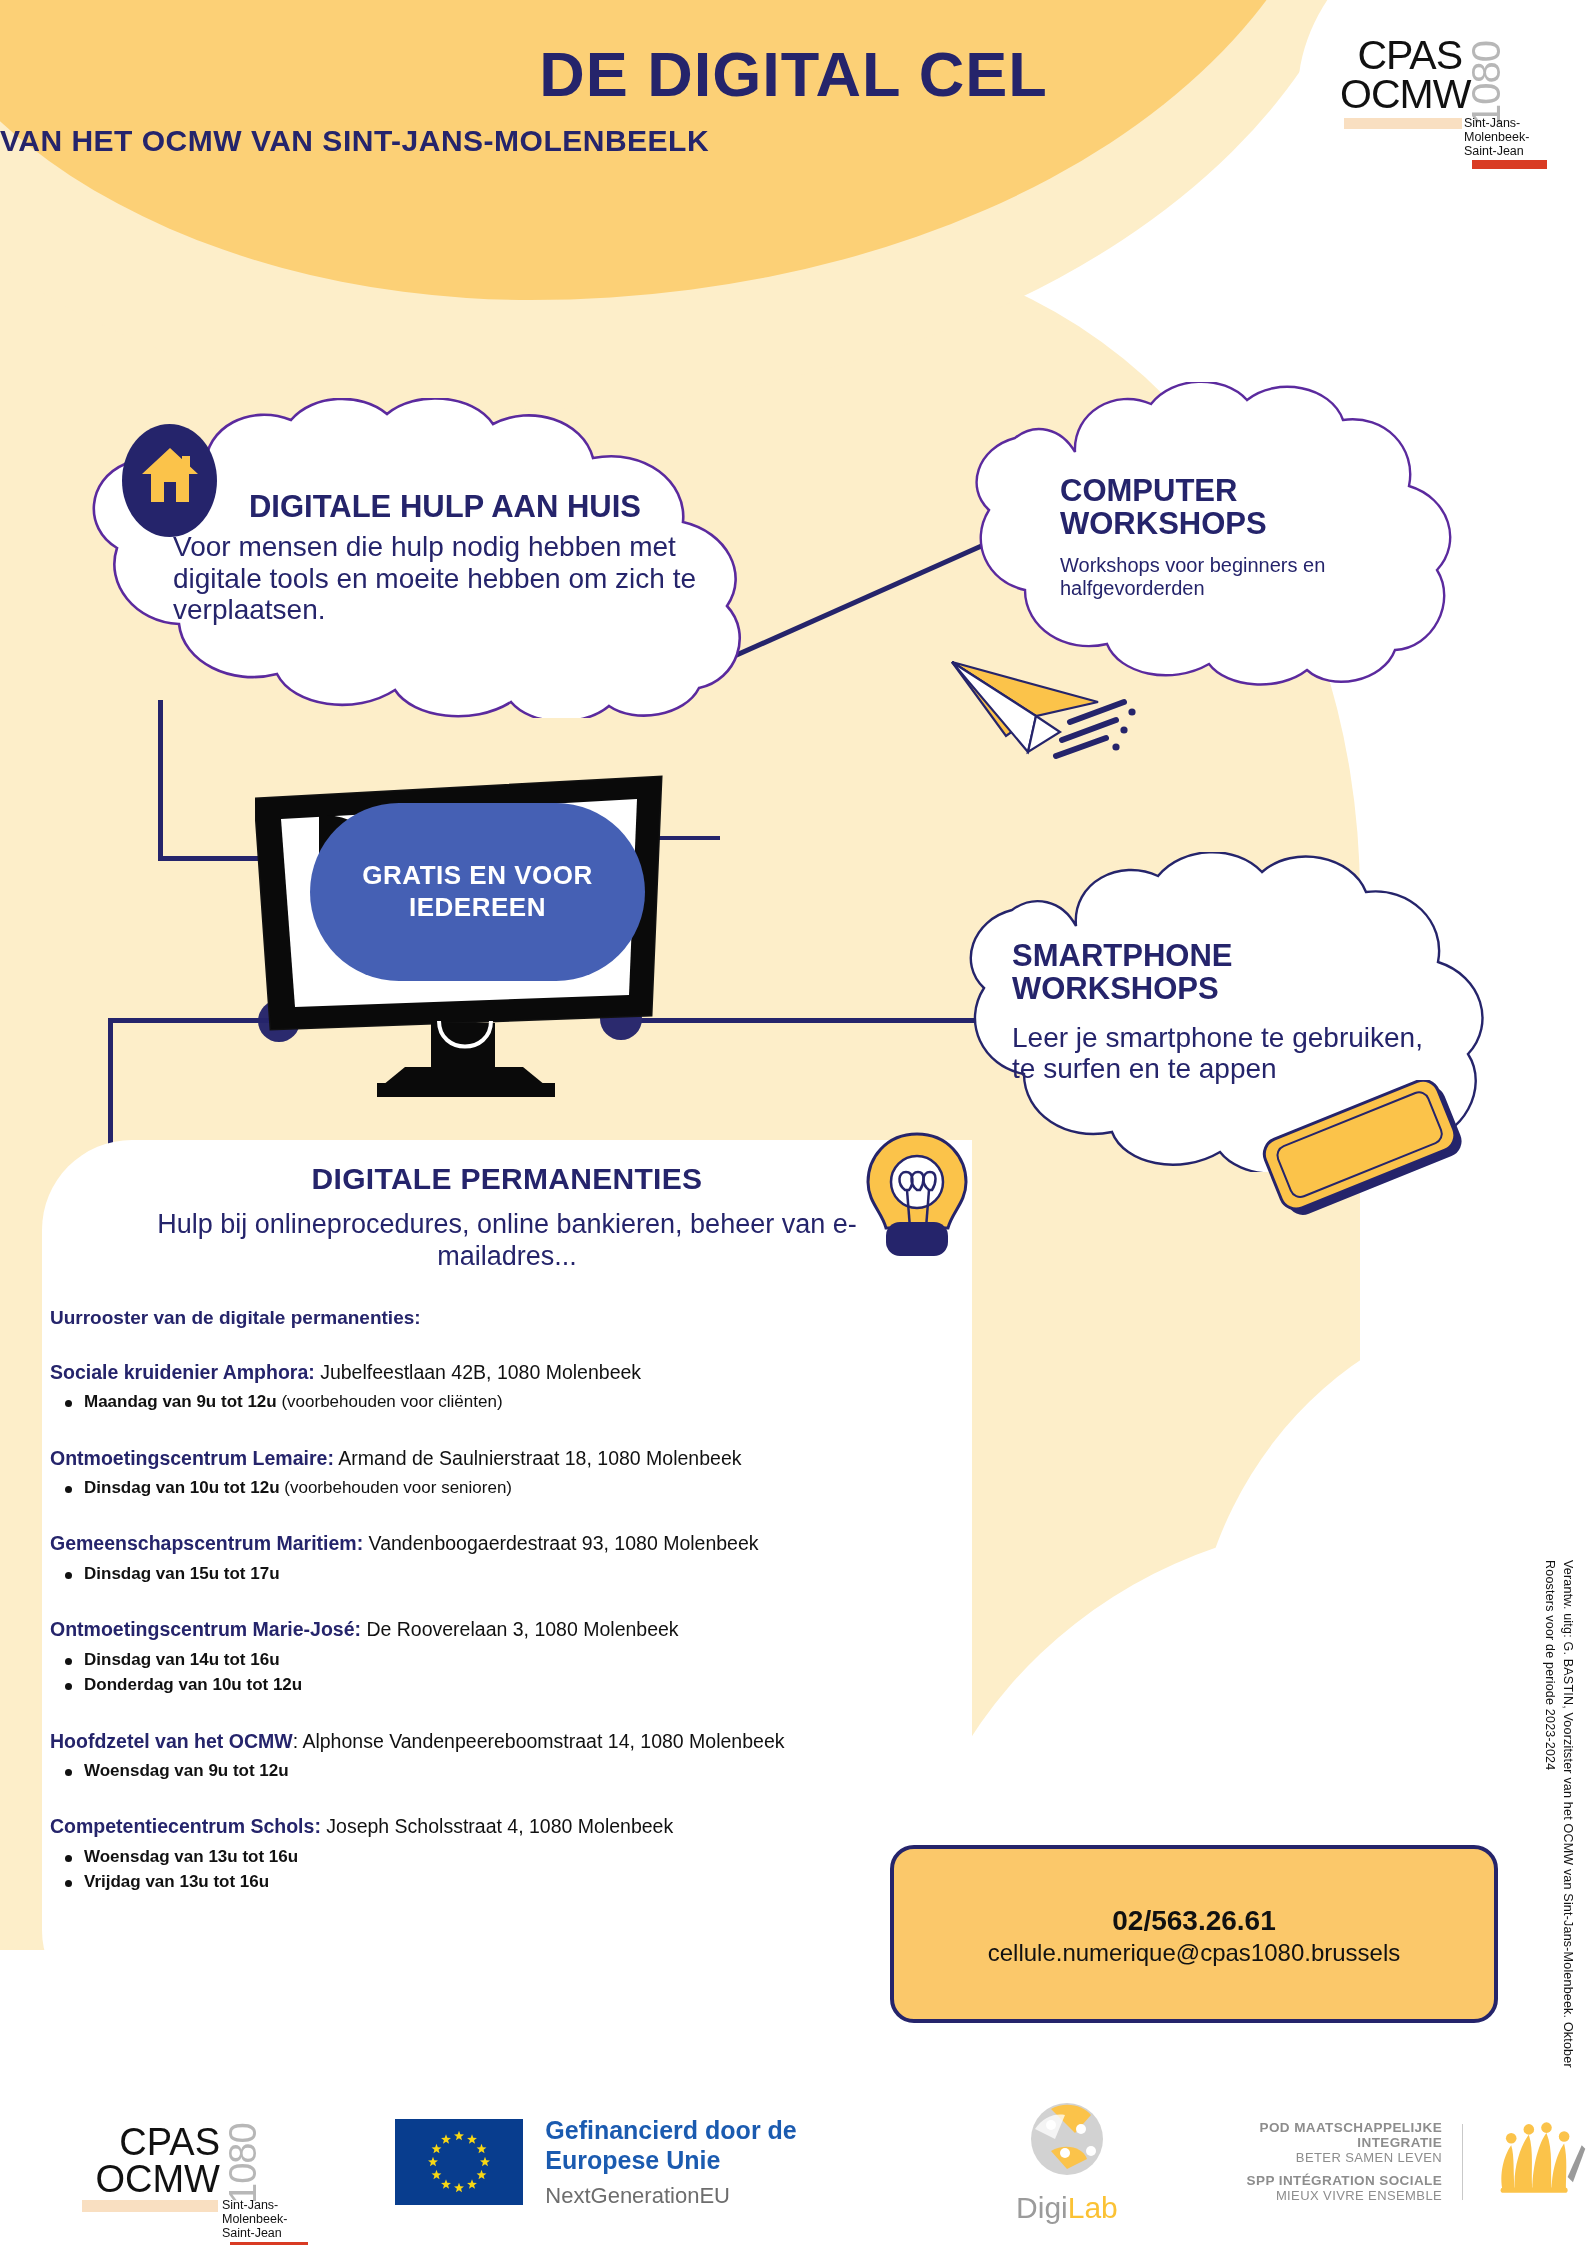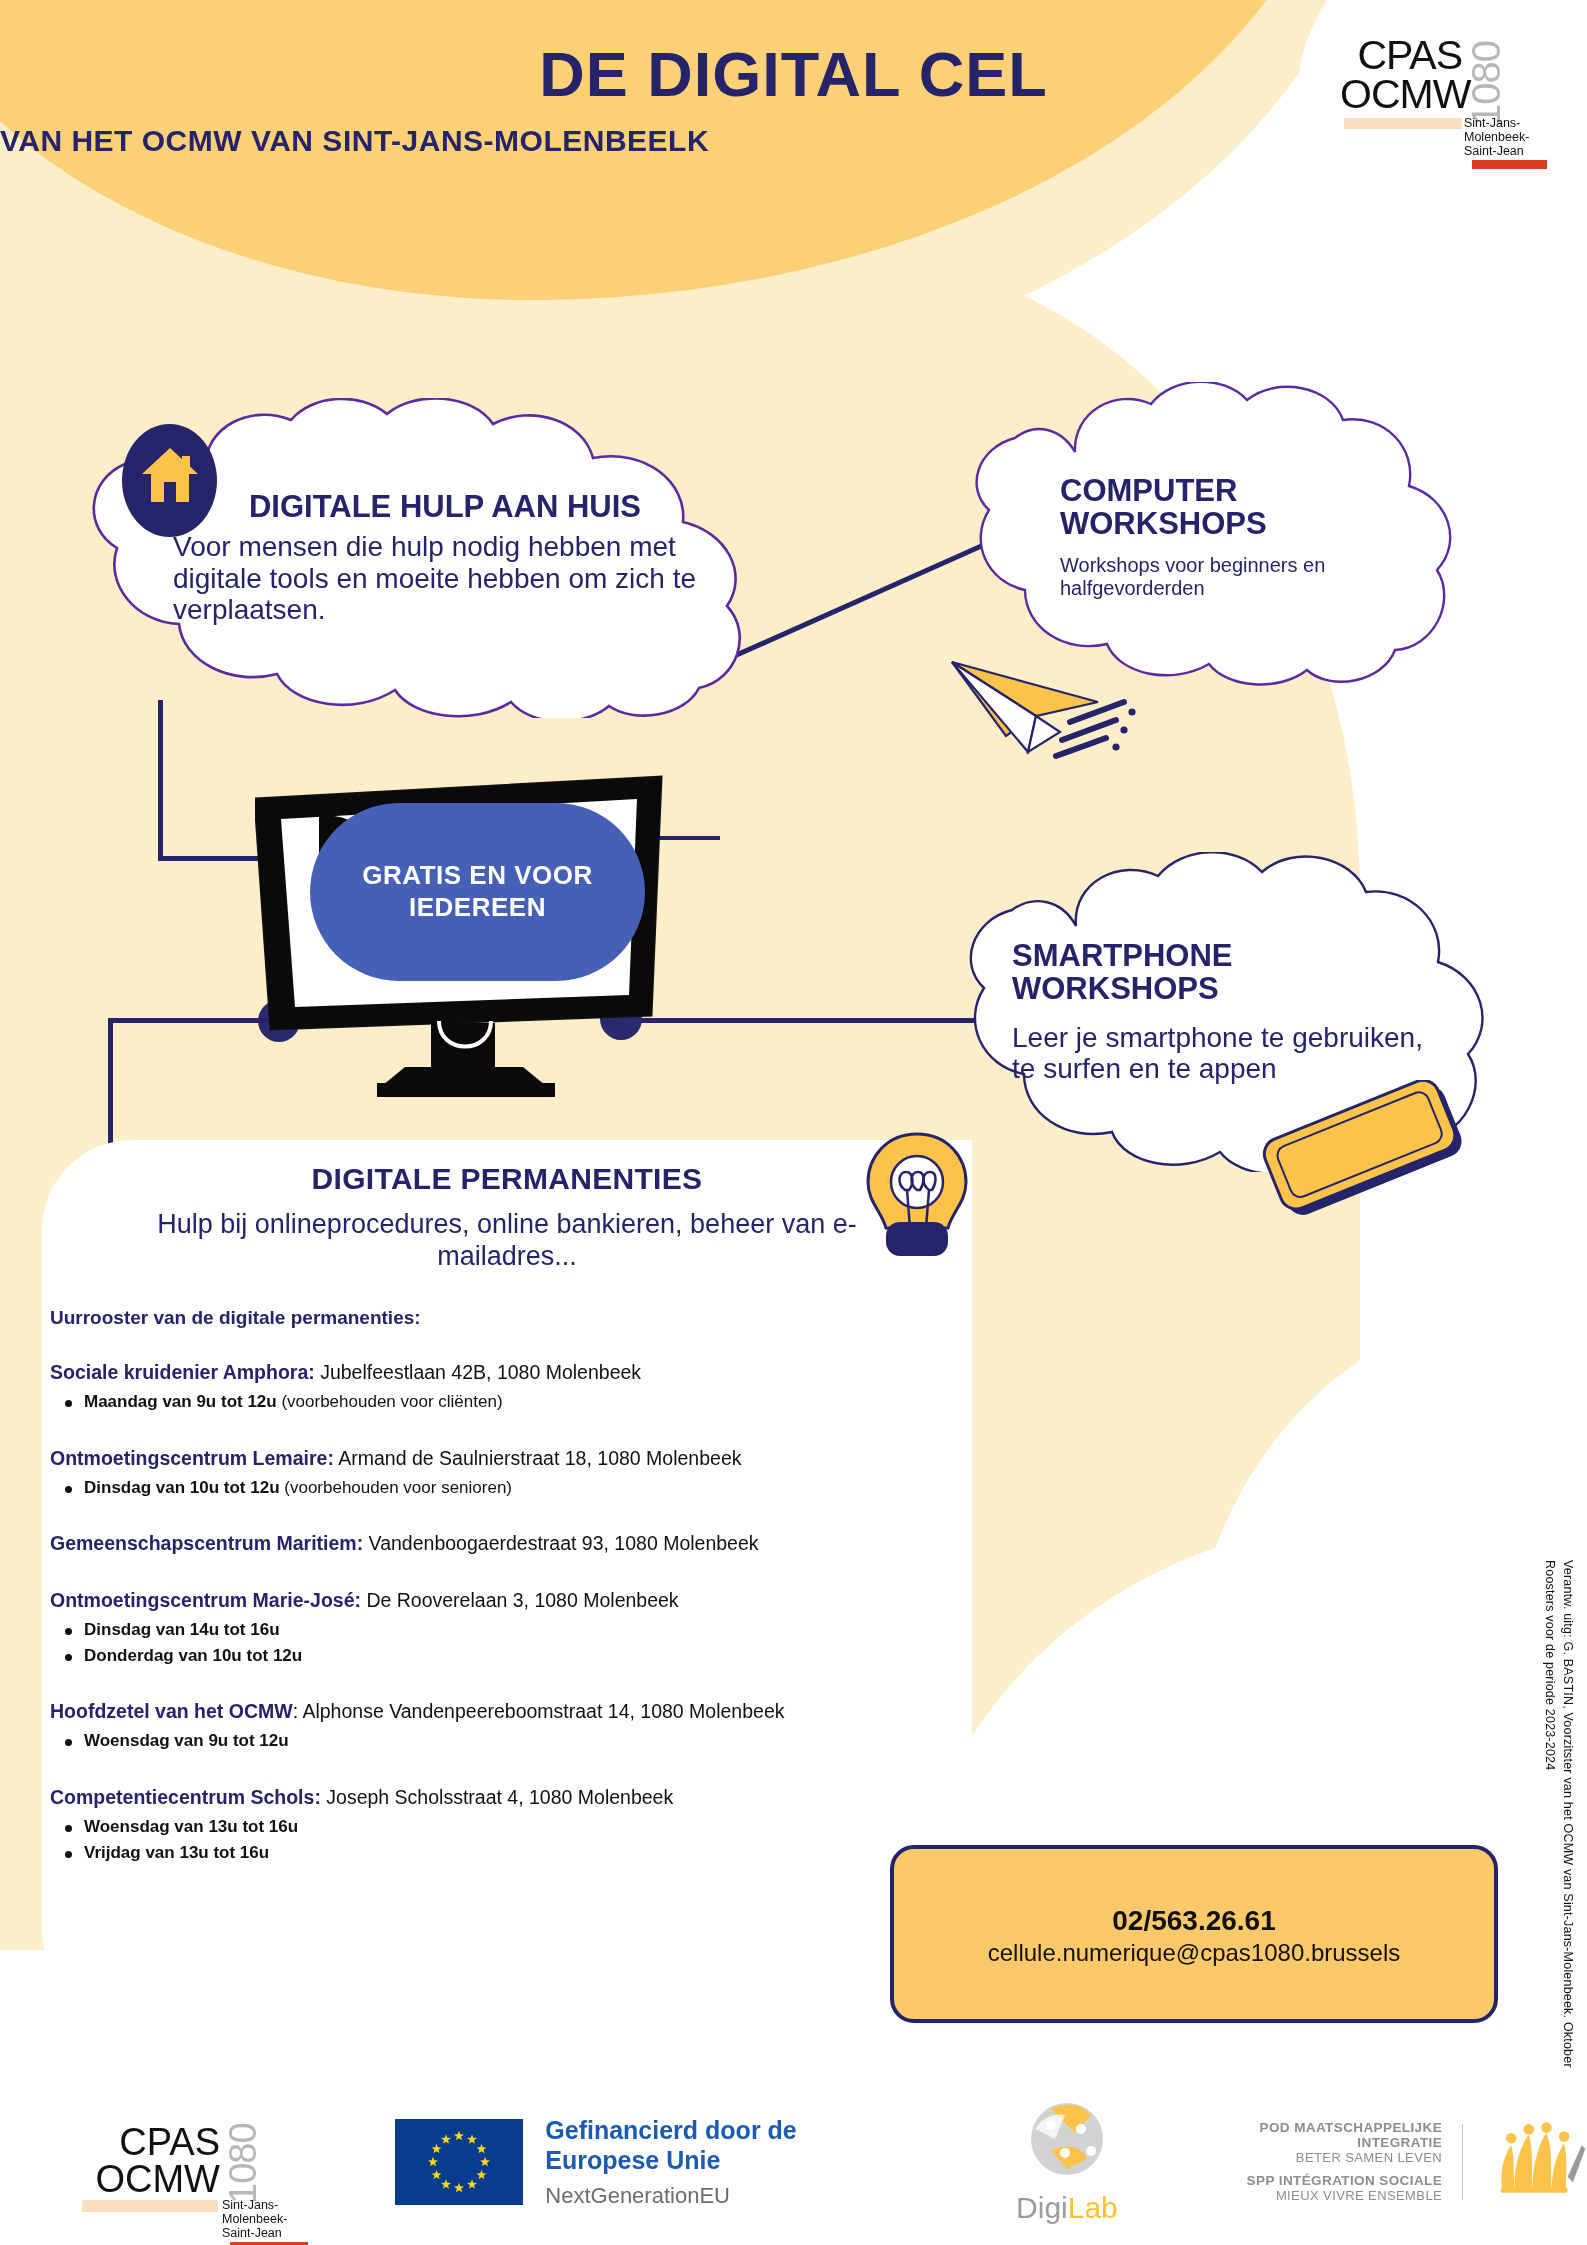--- a/index.html
+++ b/index.html
@@ -356,20 +356,23 @@
           </ul>
         </div>
         <div class="loc">
           <div class="loc-head"><b>Ontmoetingscentrum Lemaire:</b><span> Armand de Saulnierstraat 18, 1080 Molenbeek</span></div>
           <ul>
             <li><b>Dinsdag van 10u tot 12u</b><span> (voorbehouden voor senioren)</span></li>
           </ul>
         </div>
         <div class="loc">
           <div class="loc-head"><b>Gemeenschapscentrum Maritiem:</b><span> Vandenboogaerdestraat 93, 1080 Molenbeek</span></div>
+          <ul>
+            <li><b>Dinsdag van 15u tot 17u</b></li>
+          </ul>
         </div>
         <div class="loc">
           <div class="loc-head"><b>Ontmoetingscentrum Marie-José:</b><span> De Rooverelaan 3, 1080 Molenbeek</span></div>
           <ul>
             <li><b>Dinsdag van 14u tot 16u</b></li>
             <li><b>Donderdag van 10u tot 12u</b></li>
           </ul>
         </div>
         <div class="loc">
           <div class="loc-head"><b>Hoofdzetel van het OCMW</b><span>: Alphonse Vandenpeereboomstraat 14, 1080 Molenbeek</span></div>

